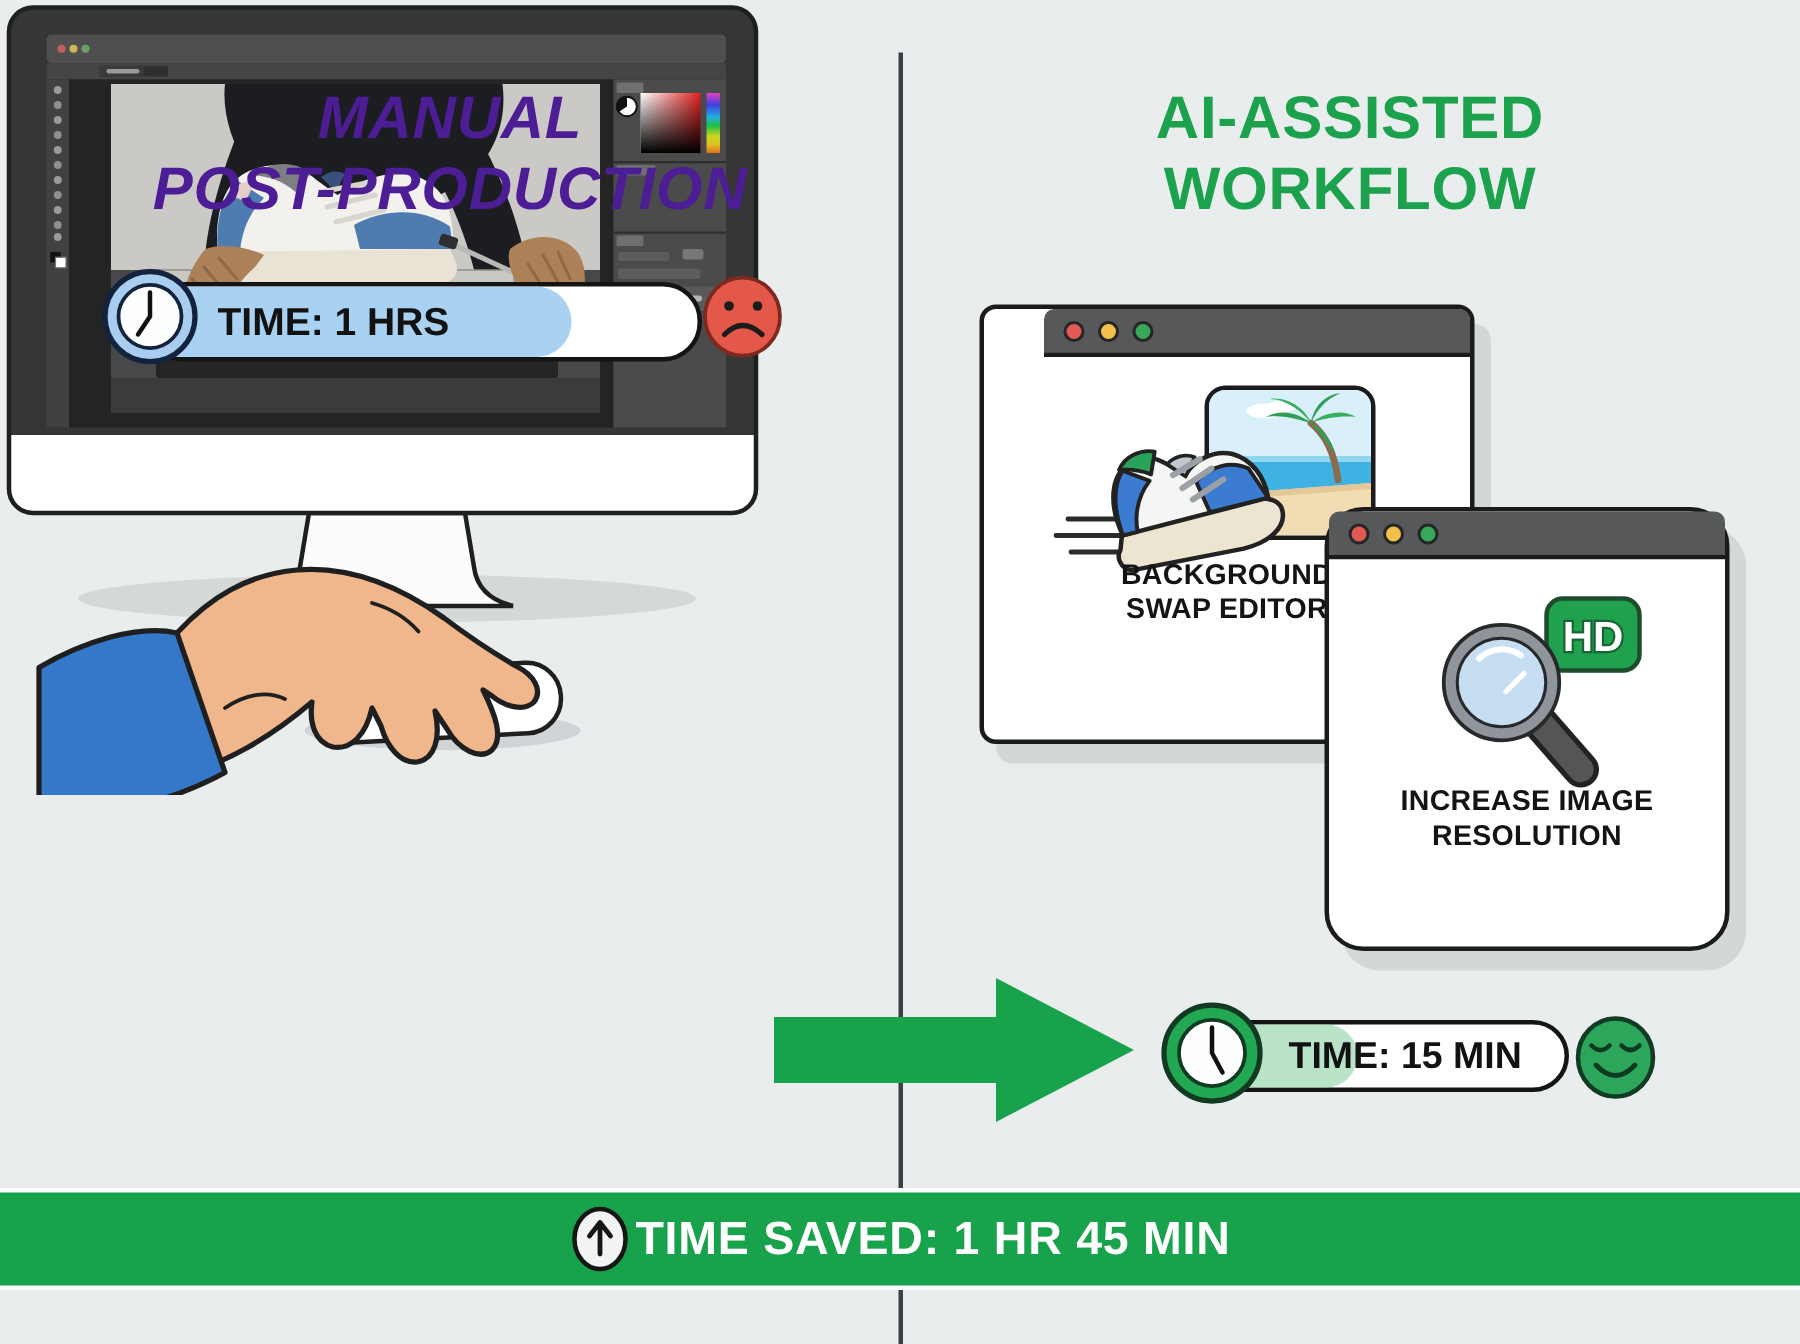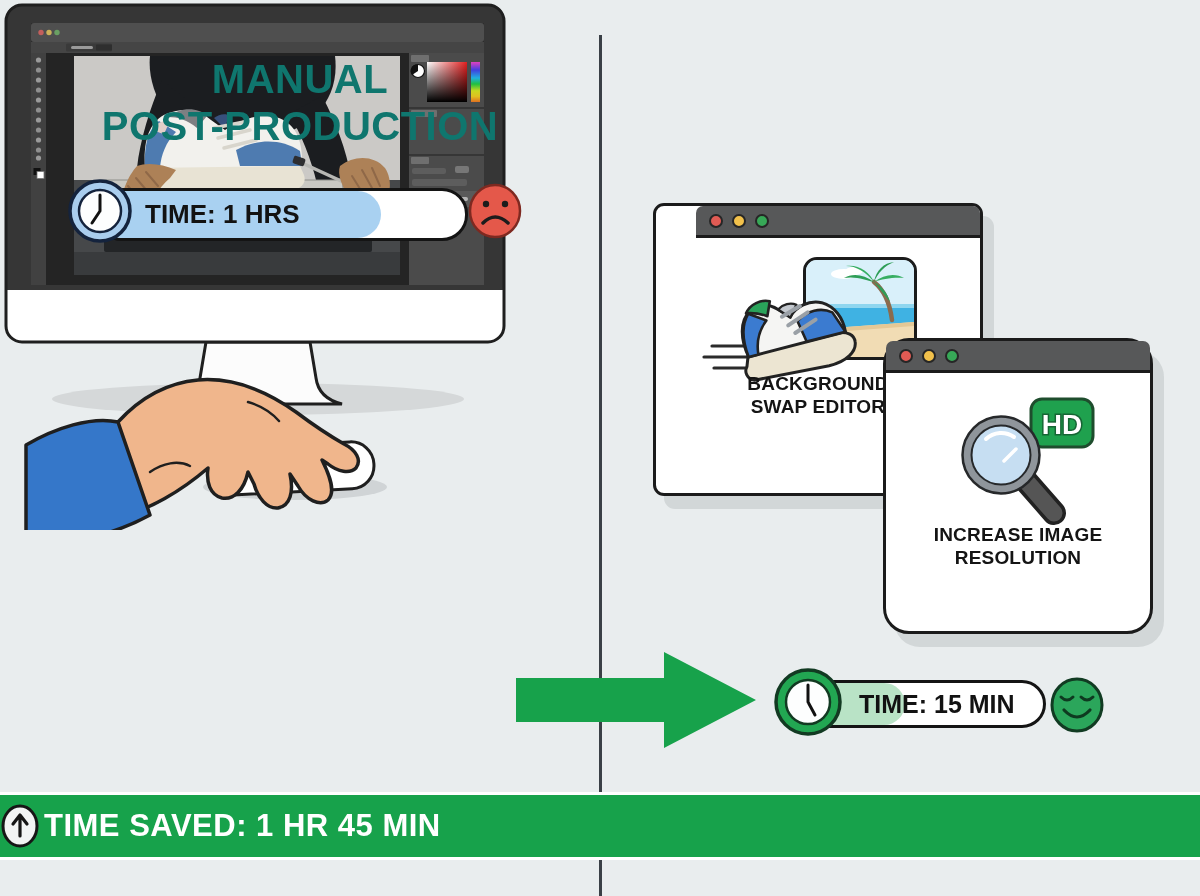--- a/index.html
+++ b/index.html
@@ -4,21 +4,21 @@
 <style>
   html,body{margin:0;padding:0;}
   #page{position:relative;width:1200px;height:896px;background:#E9EDEE;overflow:hidden;
         font-family:"Liberation Sans","DejaVu Sans",sans-serif;}
   .abs{position:absolute;}
   
   #divider{left:599px;top:35px;width:3px;height:861px;background:#3A4046;z-index:1;}
   
   .panel-title{top:56px;text-align:center;font-weight:800;font-size:40px;line-height:47px;
                letter-spacing:.5px;z-index:2;}
-  #title-left{left:40px;width:520px;color:#0f766e;}
+  #title-left{left:40px;width:520px;color:#4c1d95;font-style:italic;}
   #title-right{left:645px;width:510px;color:#1CA24D;}
   
   .pill{height:47px;background:#fff;border:3px solid #141414;border-radius:26px;z-index:3;overflow:hidden;}
   .pill-fill{position:absolute;left:0;top:0;bottom:0;border-radius:0 24px 24px 0;}
   .pill-label{position:absolute;top:0;bottom:0;display:flex;align-items:center;
               font-weight:800;font-size:26px;color:#121212;white-space:nowrap;}
   #pill-manual{left:96px;top:188px;width:366px;}
   #pill-manual .pill-fill{width:282px;background:#A9D1F1;}
   #pill-manual .pill-label{left:46px;}
   #pill-ai{left:800px;top:680px;width:240px;height:42px;}
@@ -46,34 +46,38 @@
   #window2 .winlabel{top:182px;}
   #beach{position:absolute;left:147px;top:51px;width:114px;height:103px;border:3px solid #1B1B1B;
          border-radius:14px;overflow:hidden;box-sizing:border-box;background:#D9F0FA;}
   #sneaker-illo{position:absolute;left:44px;top:64px;}
   #magnifier{position:absolute;left:30px;top:46px;}
   
   #flow-arrow{left:516px;top:650px;z-index:4;}
   
   #banner{left:0;top:792px;width:1200px;height:62px;background:#17A24B;z-index:5;
           border-top:3px solid #fff;border-bottom:3px solid #fff;box-sizing:content-box;
-          display:flex;align-items:center;gap:4px;}
+          display:flex;align-items:center;justify-content:center;gap:4px;}
   #banner-label{color:#fff;font-weight:800;font-size:31px;letter-spacing:.5px;white-space:nowrap;}
 </style>
 </head>
 <body>
 
 <div id="page">
 
   <div id="divider" class="abs"></div>
 
   
   <div id="title-left" class="abs panel-title">
     <span style="display:block">MANUAL</span>
     <span style="display:block">POST-PRODUCTION</span>
+  </div>
+  <div id="title-right" class="abs panel-title">
+    <span style="display:block">AI-ASSISTED</span>
+    <span style="display:block">WORKFLOW</span>
   </div>
 
   
   <div id="pill-manual" class="abs pill">
     <div class="pill-fill"></div>
     <div class="pill-label">TIME: 1 HRS</div>
   </div>
   <svg id="clock-manual" class="abs clockwrap" width="68" height="68" viewBox="0 0 68 68">
     <circle cx="34" cy="34" r="30" fill="#A9CDEE" stroke="#14233D" stroke-width="3.5"></circle>
     <circle cx="34" cy="34" r="21" fill="#FDFEFE" stroke="#14233D" stroke-width="2.5"></circle>

